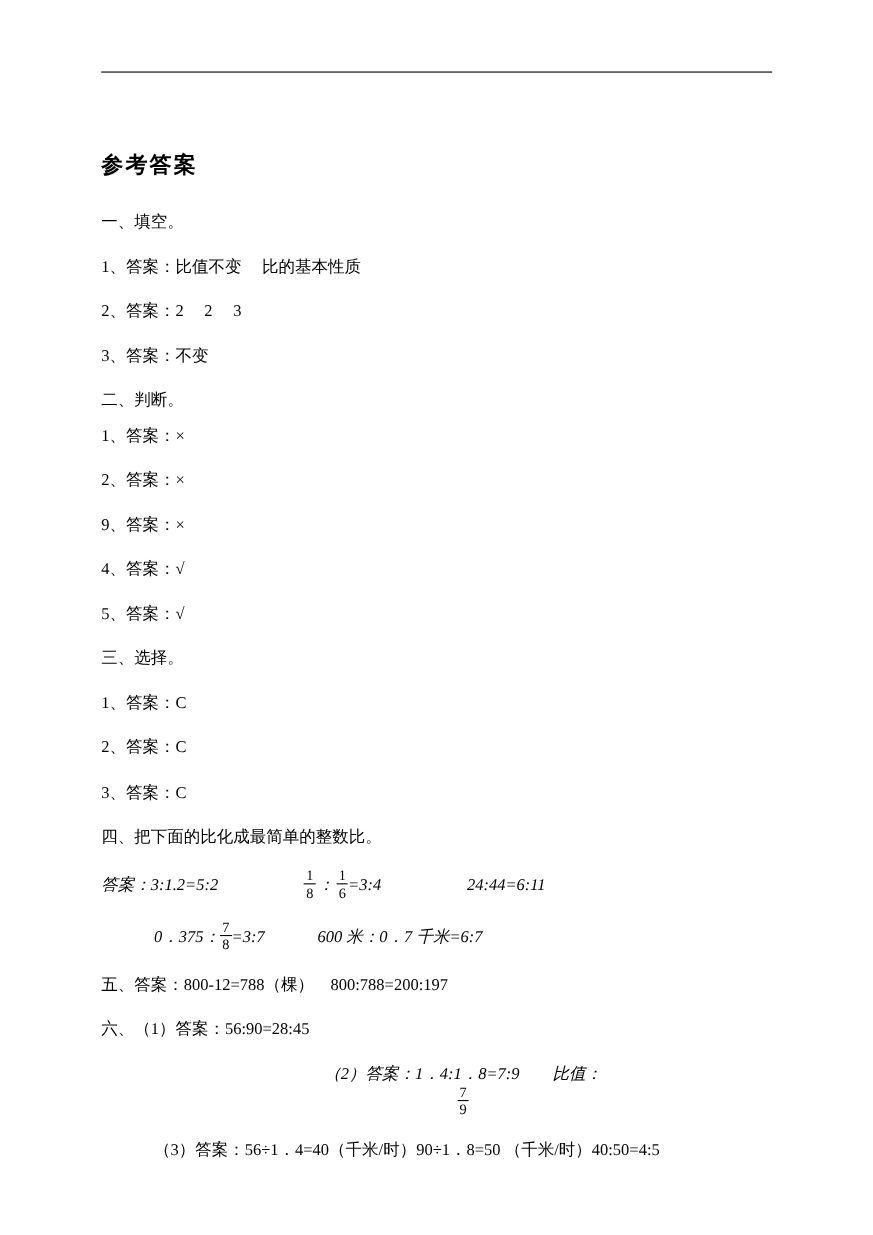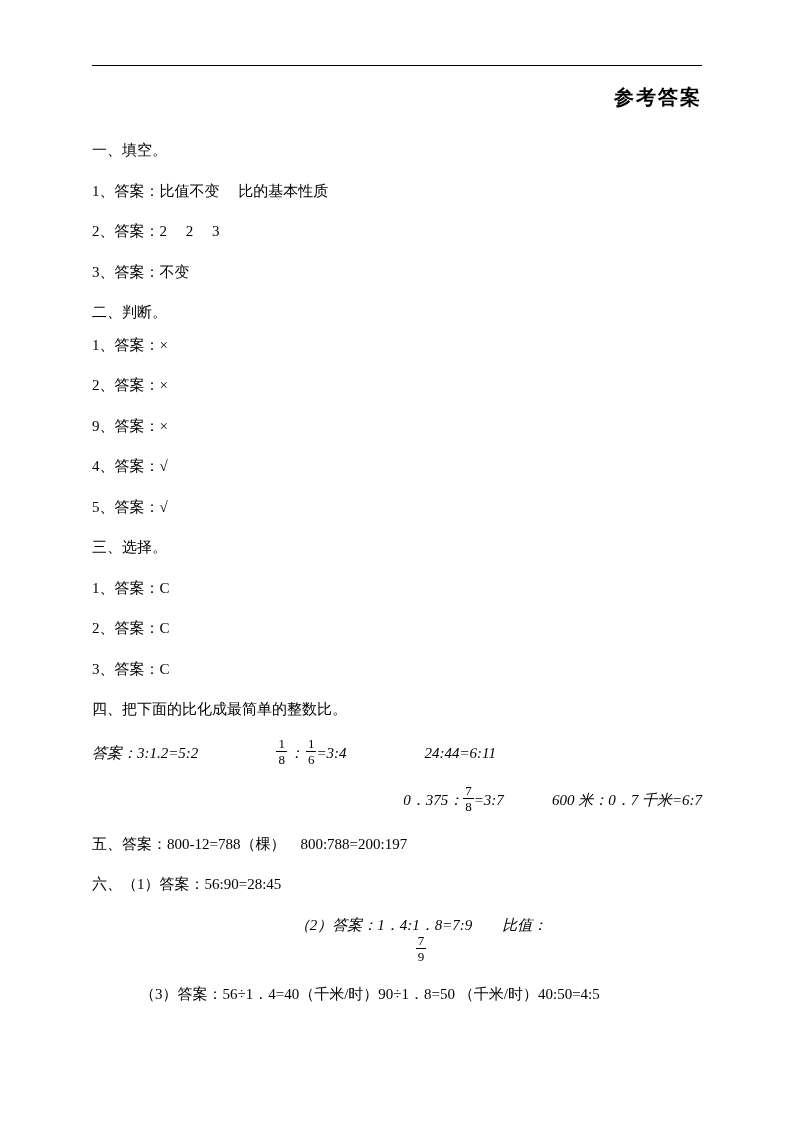--- a/index.html
+++ b/index.html
@@ -20,24 +20,24 @@
       position: relative;
     }
     .top-line {
       position: absolute;
       top: 65px;
       left: 92px;
       right: 92px;
       border-top: 1px solid #000;
     }
     .title {
-      text-align: right;
+      text-align: left;
       font-size: 20px;
       font-weight: bold;
-      margin-top: 24px;
+      margin-top: 76px;
       margin-bottom: 28px;
       letter-spacing: 2px;
     }
     .line {
       font-size: 15px;
       line-height: 1.5;
       margin-bottom: 18px;
     }
     .line-tight {
       font-size: 15px;
@@ -57,21 +57,20 @@
       display: block;
       border-bottom: 1px solid #000;
       padding: 0 2px 1px 2px;
     }
     .frac .den {
       display: block;
       padding: 1px 2px 0 2px;
     }
     .indent1 {
       padding-left: 48px;
-      justify-content: flex-end;
     }
     .indent2 {
       padding-left: 48px;
       flex-direction: column;
     }
     .section-line {
       display: flex;
       align-items: center;
       flex-wrap: nowrap;
     }

